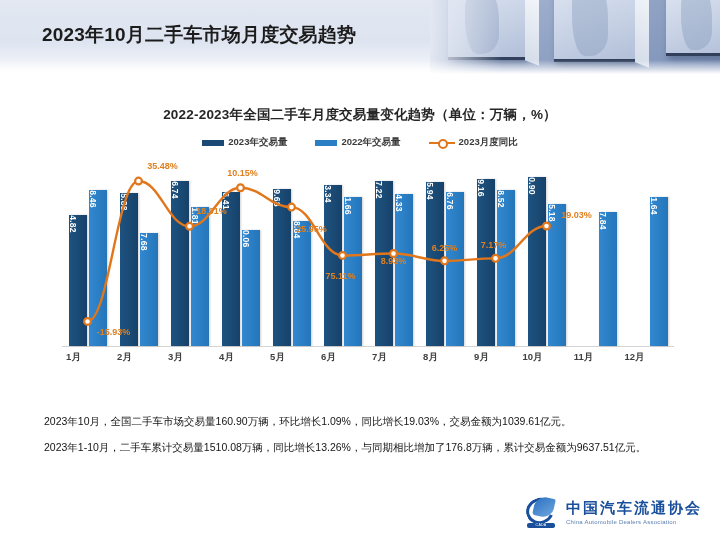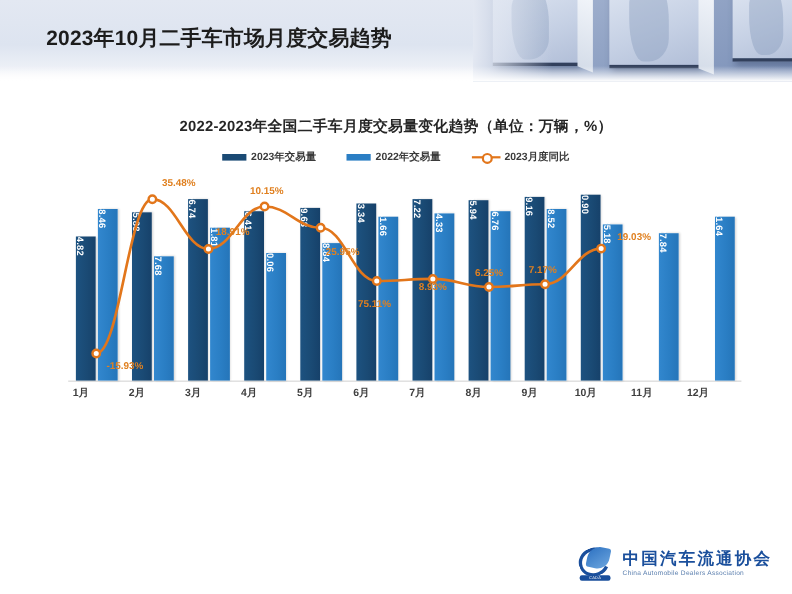--- a/index.html
+++ b/index.html
@@ -342,20 +342,24 @@
       <div class="xtick">5月</div>
       <div class="xtick">6月</div>
       <div class="xtick">7月</div>
       <div class="xtick">8月</div>
       <div class="xtick">9月</div>
       <div class="xtick">10月</div>
       <div class="xtick">11月</div>
       <div class="xtick">12月</div>
     </div>
 
+  <div class="body-text">
+    <p>2023年10月，全国二手车市场交易量160.90万辆，环比增长1.09%，同比增长19.03%，交易金额为1039.61亿元。</p>
+    <p>2023年1-10月，二手车累计交易量1510.08万辆，同比增长13.26%，与同期相比增加了176.8万辆，累计交易金额为9637.51亿元。</p>
+  </div>
 
   <div class="footer-logo">
     <div class="logo-mark">
       <div class="ring"></div>
       <div class="swoosh"></div>
       <div class="base">CADA</div>
     </div>
     <div class="logo-text">
       <div class="logo-cn">中国汽车流通协会</div>
       <div class="logo-en">China Automobile Dealers Association</div>

